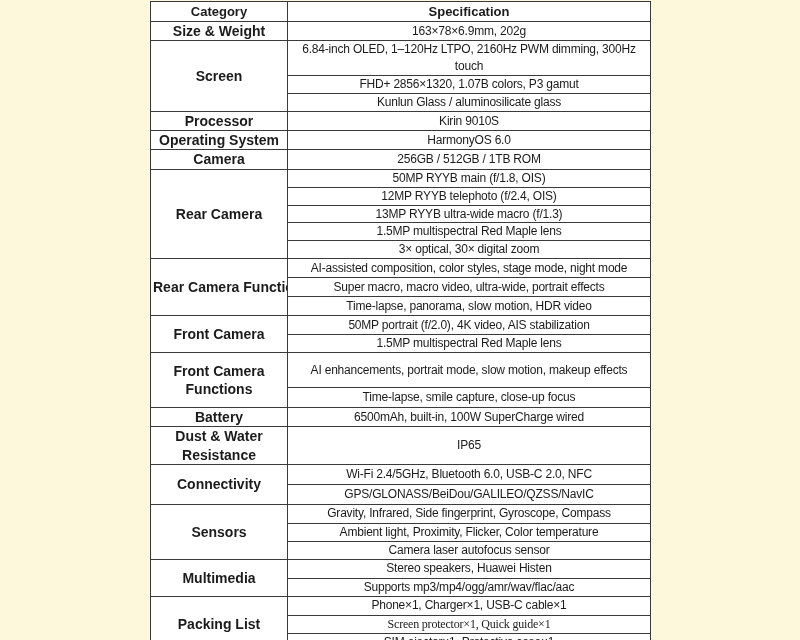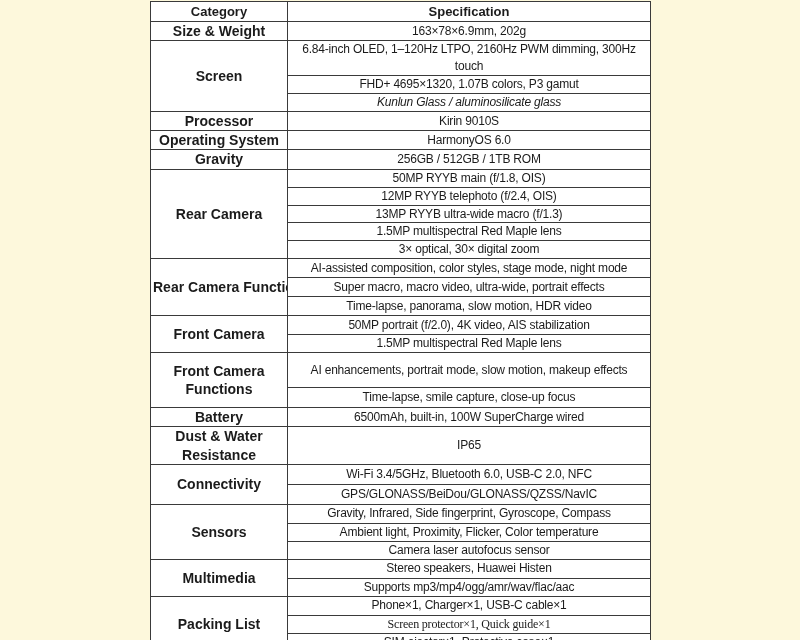--- a/index.html
+++ b/index.html
@@ -71,35 +71,35 @@
     <tr style="height: 19px;">
           <td class="cat" rowspan="1">Size &amp; Weight</td>
           <td class="spec">163×78×6.9mm, 202g</td>
         </tr>
         <tr style="height: 35px;">
           <td class="cat" rowspan="3">Screen</td>
           <td class="spec">6.84-inch OLED, 1–120Hz LTPO, 2160Hz PWM dimming, 300Hz
 touch</td>
         </tr>
         <tr style="height: 18px;">
-          <td class="spec">FHD+ 4695×1320, 1.07B colors, P3 gamut</td>
+          <td class="spec">FHD+ 2856×1320, 1.07B colors, P3 gamut</td>
         </tr>
-        <tr style="height: 17px; font-style: italic;">
+        <tr style="height: 17px;">
           <td class="spec">Kunlun Glass / aluminosilicate glass</td>
         </tr>
         <tr style="height: 19px;">
           <td class="cat" rowspan="1">Processor</td>
           <td class="spec">Kirin 9010S</td>
         </tr>
         <tr style="height: 19px;">
           <td class="cat" rowspan="1">Operating System</td>
           <td class="spec">HarmonyOS 6.0</td>
         </tr>
         <tr style="height: 18px;">
-          <td class="cat" rowspan="1">Gravity</td>
+          <td class="cat" rowspan="1">Camera</td>
           <td class="spec">256GB / 512GB / 1TB ROM</td>
         </tr>
         <tr style="height: 18px;">
           <td class="cat" rowspan="5">Rear Camera</td>
           <td class="spec">50MP RYYB main (f/1.8, OIS)</td>
         </tr>
         <tr style="height: 18px;">
           <td class="spec">12MP RYYB telephoto (f/2.4, OIS)</td>
         </tr>
         <tr style="height: 17px;">
@@ -140,24 +140,24 @@
           <td class="cat" rowspan="1">Battery</td>
           <td class="spec">6500mAh, built-in, 100W SuperCharge wired</td>
         </tr>
         <tr style="height: 33px;">
           <td class="cat" rowspan="1">Dust &amp; Water
 Resistance</td>
           <td class="spec">IP65</td>
         </tr>
         <tr style="height: 20px;">
           <td class="cat" rowspan="2">Connectivity</td>
-          <td class="spec">Wi-Fi 3.4/5GHz, Bluetooth 6.0, USB-C 2.0, NFC</td>
+          <td class="spec">Wi-Fi 2.4/5GHz, Bluetooth 6.0, USB-C 2.0, NFC</td>
         </tr>
         <tr style="height: 20px;">
-          <td class="spec">GPS/GLONASS/BeiDou/GLONASS/QZSS/NavIC</td>
+          <td class="spec">GPS/GLONASS/BeiDou/GALILEO/QZSS/NavIC</td>
         </tr>
         <tr style="height: 19px;">
           <td class="cat" rowspan="3">Sensors</td>
           <td class="spec">Gravity, Infrared, Side fingerprint, Gyroscope, Compass</td>
         </tr>
         <tr style="height: 18px; margin-top: 32px;">
           <td class="spec">Ambient light, Proximity, Flicker, Color temperature</td>
         </tr>
         <tr style="height: 18px;">
           <td class="spec">Camera laser autofocus sensor</td>

